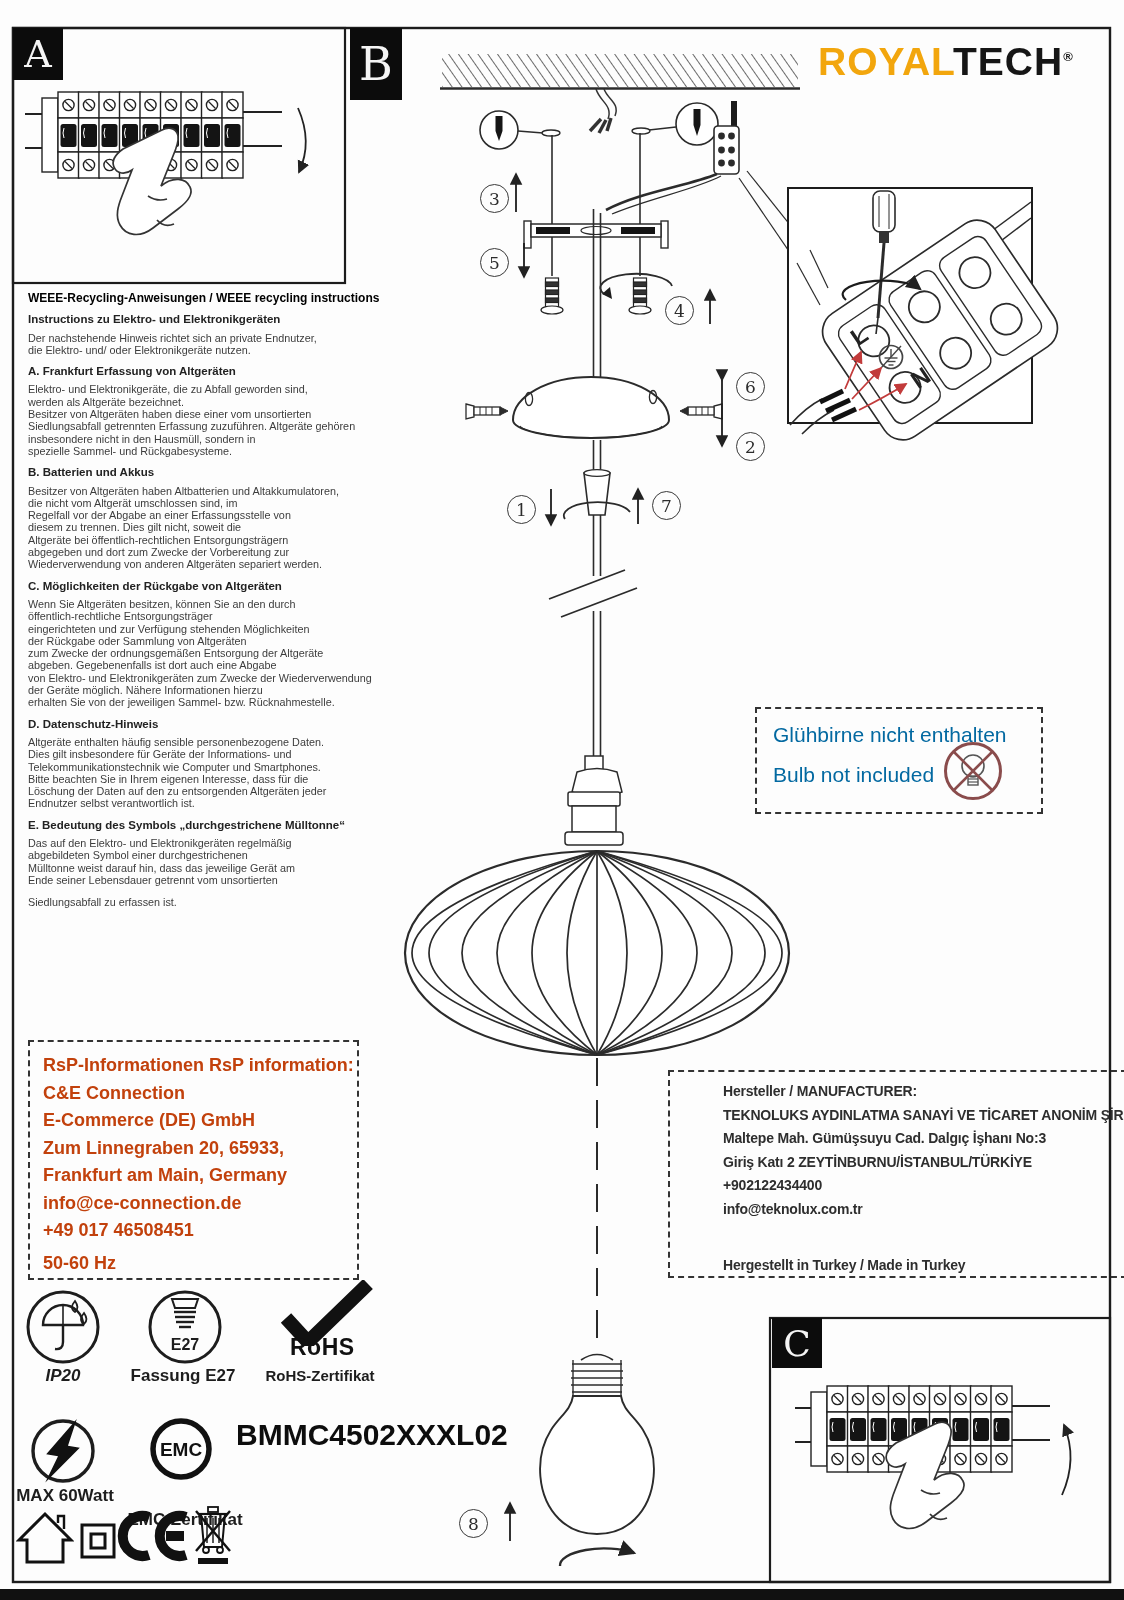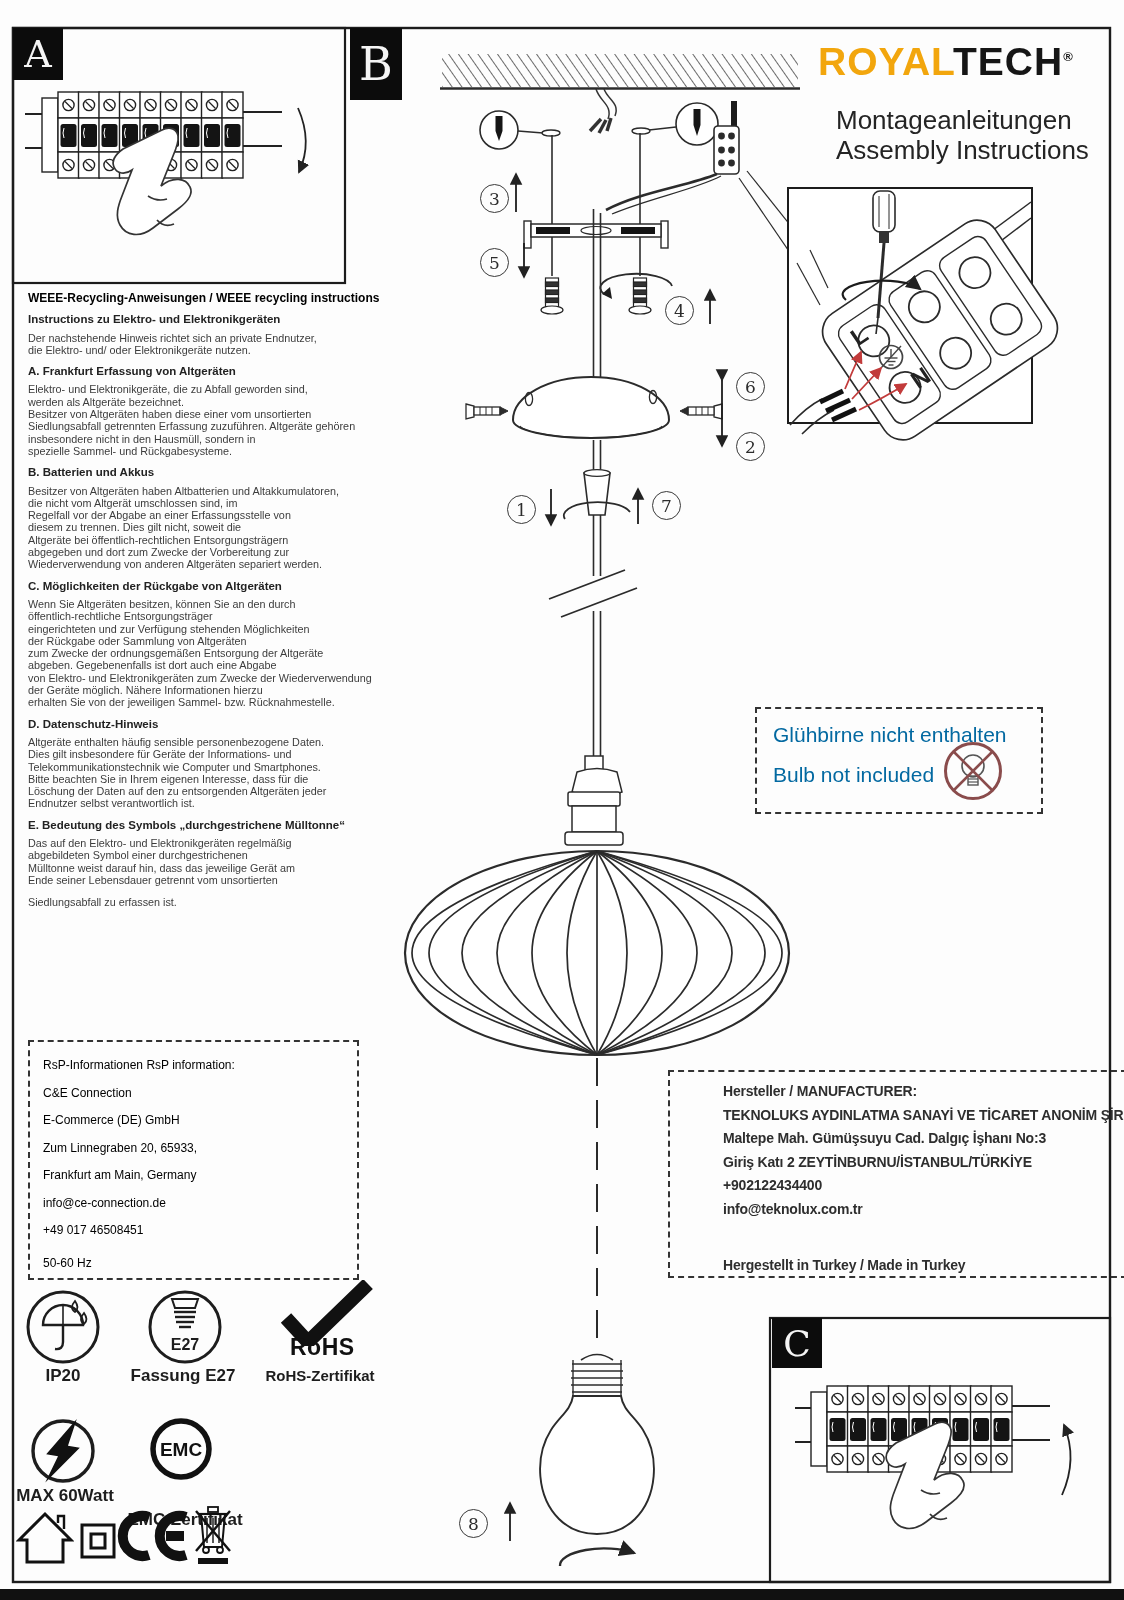--- a/index.html
+++ b/index.html
@@ -16,21 +16,21 @@
   .brand .tech{color:#161616;}
   .brand .reg{font-size:13px;vertical-align:super;color:#161616;font-weight:bold;}
   .doctitle{font-size:26px;color:#242424;line-height:30px;text-align:left;}
   
   #weee{width:410px;font-size:10.8px;line-height:12.3px;color:#3c3c3c;}
   #weee .t{font-size:12px;font-weight:bold;color:#000000;margin:0 0 9px;}
   #weee h3{font-size:11.5px;margin:9px 0 6px;color:#222;}
   #weee p{margin:0 0 3px;white-space:pre-line;}
   
   .dashbox{border:2px dashed #333;background:transparent;}
-  #rsp{padding:10px 6px 0 13px;font-size:12px;font-weight:normal;line-height:27.5px;color:#000000;}
+  #rsp{padding:10px 6px 0 13px;font-size:18px;font-weight:bold;line-height:27.5px;color:#c2410c;}
   #rsp .ln{white-space:nowrap;}
   #rsp .ln:last-child{margin-top:5px;}
   #mfr{padding:8px 4px 0 13px;font-size:14px;font-weight:bold;line-height:23.5px;color:#2e2e2e;}
   #mfr .ln{white-space:nowrap;letter-spacing:-0.2px;padding-left:40px;}
   #mfr .made{margin-top:33px;}
   #bulbnote{padding:6px 8px 0 16px;font-size:21px;color:#0369a1;line-height:40px;}
   #bulbnote .ln{white-space:nowrap;}
   
   .step{width:27px;height:27px;border:1.6px solid #3a3a3a;border-radius:50%;
         display:flex;align-items:center;justify-content:center;
@@ -338,24 +338,20 @@
     </div>
   <div class="ovl chip" style="left:350px;top:28px;width:52px;height:72px;font-size:46px;">
       <span>B</span>
     </div>
   <div class="ovl chip" style="left:772px;top:1318px;width:50px;height:50px;font-size:36px;">
       <span>C</span>
     </div>
 
   <div class="ovl brand" style="left:818px;top:40px;">
     <span class="royal">ROYAL</span><span class="tech">TECH</span><span class="reg">®</span>
-  </div>
-  <div class="ovl doctitle" style="left:836px;top:105px;">
-    <div>Montageanleitungen</div>
-    <div>Assembly Instructions</div>
   </div>
 
   <div class="ovl" id="weee" style="left:28px;top:292px;">
     <div class="t">WEEE-Recycling-Anweisungen / WEEE recycling instructions</div>
     <h3>Instructions zu Elektro- und Elektronikgeräten</h3>
     <p>Der nachstehende Hinweis richtet sich an private Endnutzer,
  die Elektro- und/ oder Elektronikgeräte nutzen.</p>
     <h3>A. Frankfurt Erfassung von Altgeräten</h3>
     <p>Elektro- und Elektronikgeräte, die zu Abfall geworden sind,
  werden als Altgeräte bezeichnet.
@@ -460,21 +456,21 @@
   <div class="ovl tlab" style="left:912px;top:364px;">N</div>
 
   <svg class="ovl" style="left:24px;top:1286px;" width="78" height="82" viewBox="-39 -41 78 82">
     <circle r="35" fill="none" stroke="#1d1d1d" stroke-width="3"></circle>
     <path d="M-20,-2 a20,20 0 0 1 40,0 z" fill="none" stroke="#1d1d1d" stroke-width="2.4"></path>
     <line x1="0" y1="-22" x2="0" y2="-2" stroke="#1d1d1d" stroke-width="1.6"></line>
     <path d="M0,-2 V15 q0,8 -8,7" fill="none" stroke="#1d1d1d" stroke-width="2.4"></path>
     <path d="M12,-26 q5,7 0,11 q-6,-4 0,-11 z" fill="none" stroke="#1d1d1d" stroke-width="1.8"></path>
     <path d="M21,-14 q5,7 0,11 q-6,-4 0,-11 z" fill="none" stroke="#1d1d1d" stroke-width="1.8"></path>
   </svg>
-  <div class="ovl certlab" style="left:24px;top:1366px;width:78px;font-size:17px;">IP20</div>
+  <div class="ovl certlab" style="left:24px;top:1366px;width:78px;font-size:17px;font-style:italic;">IP20</div>
 
   <svg class="ovl" style="left:146px;top:1286px;" width="78" height="82" viewBox="-39 -41 78 82">
     <circle r="35" fill="none" stroke="#1d1d1d" stroke-width="3"></circle>
     <path d="M-13,-28 h26 l-3,9 h-20 z" fill="none" stroke="#1d1d1d" stroke-width="2"></path>
     <line x1="-11" y1="-15" x2="11" y2="-15" stroke="#1d1d1d" stroke-width="2.4"></line>
     <line x1="-10" y1="-10" x2="10" y2="-10" stroke="#1d1d1d" stroke-width="2.4"></line>
     <line x1="-9" y1="-5" x2="9" y2="-5" stroke="#1d1d1d" stroke-width="2.4"></line>
     <line x1="-6" y1="0" x2="6" y2="0" stroke="#1d1d1d" stroke-width="2.4"></line>
     <text x="0" y="23" text-anchor="middle" font-size="16" font-weight="bold" fill="#1d1d1d" font-family="Liberation Sans, sans-serif">E27</text>
   </svg>
@@ -491,20 +487,21 @@
     <polygon points="8,-34 -16,6 -4,6 -12,34 16,-6 4,-6" fill="#111" transform="rotate(10)"></polygon>
   </svg>
   <div class="ovl certlab" style="left:10px;top:1486px;width:110px;font-size:17px;">MAX 60Watt</div>
 
   <svg class="ovl" style="left:148px;top:1416px;" width="66" height="66" viewBox="-33 -33 66 66">
     <circle r="28" fill="none" stroke="#111" stroke-width="5.5"></circle>
     <text x="0" y="7" text-anchor="middle" font-size="19" font-weight="bold" fill="#111" font-family="Liberation Sans, sans-serif">EMC</text>
   </svg>
   <div class="ovl certlab" style="left:120px;top:1486px;width:130px;font-size:17px;margin-top:24px;">EMC-Zertifikat</div>
 
+  <div class="ovl model" style="left:236px;top:1418px;">BMMC4502XXXL02</div>
 
   <svg class="ovl" style="left:16px;top:1508px;" width="58" height="56" viewBox="-29 -26 58 56">
     <path d="M-18,28 V6 H-26 L0,-20 L26,6 H18 V28 Z" fill="none" stroke="#111" stroke-width="3"></path>
     <path d="M13,-11 v-7 h6 v13" fill="none" stroke="#111" stroke-width="2.4"></path>
   </svg>
   <svg class="ovl" style="left:78px;top:1521px;" width="40" height="40" viewBox="-20 -20 40 40">
     <rect x="-16" y="-16" width="32" height="32" fill="none" stroke="#111" stroke-width="3"></rect>
     <rect x="-7" y="-7" width="14" height="14" fill="none" stroke="#111" stroke-width="3"></rect>
   </svg>
   <svg class="ovl" style="left:116px;top:1510px;" width="76" height="52" viewBox="0 0 76 52">

